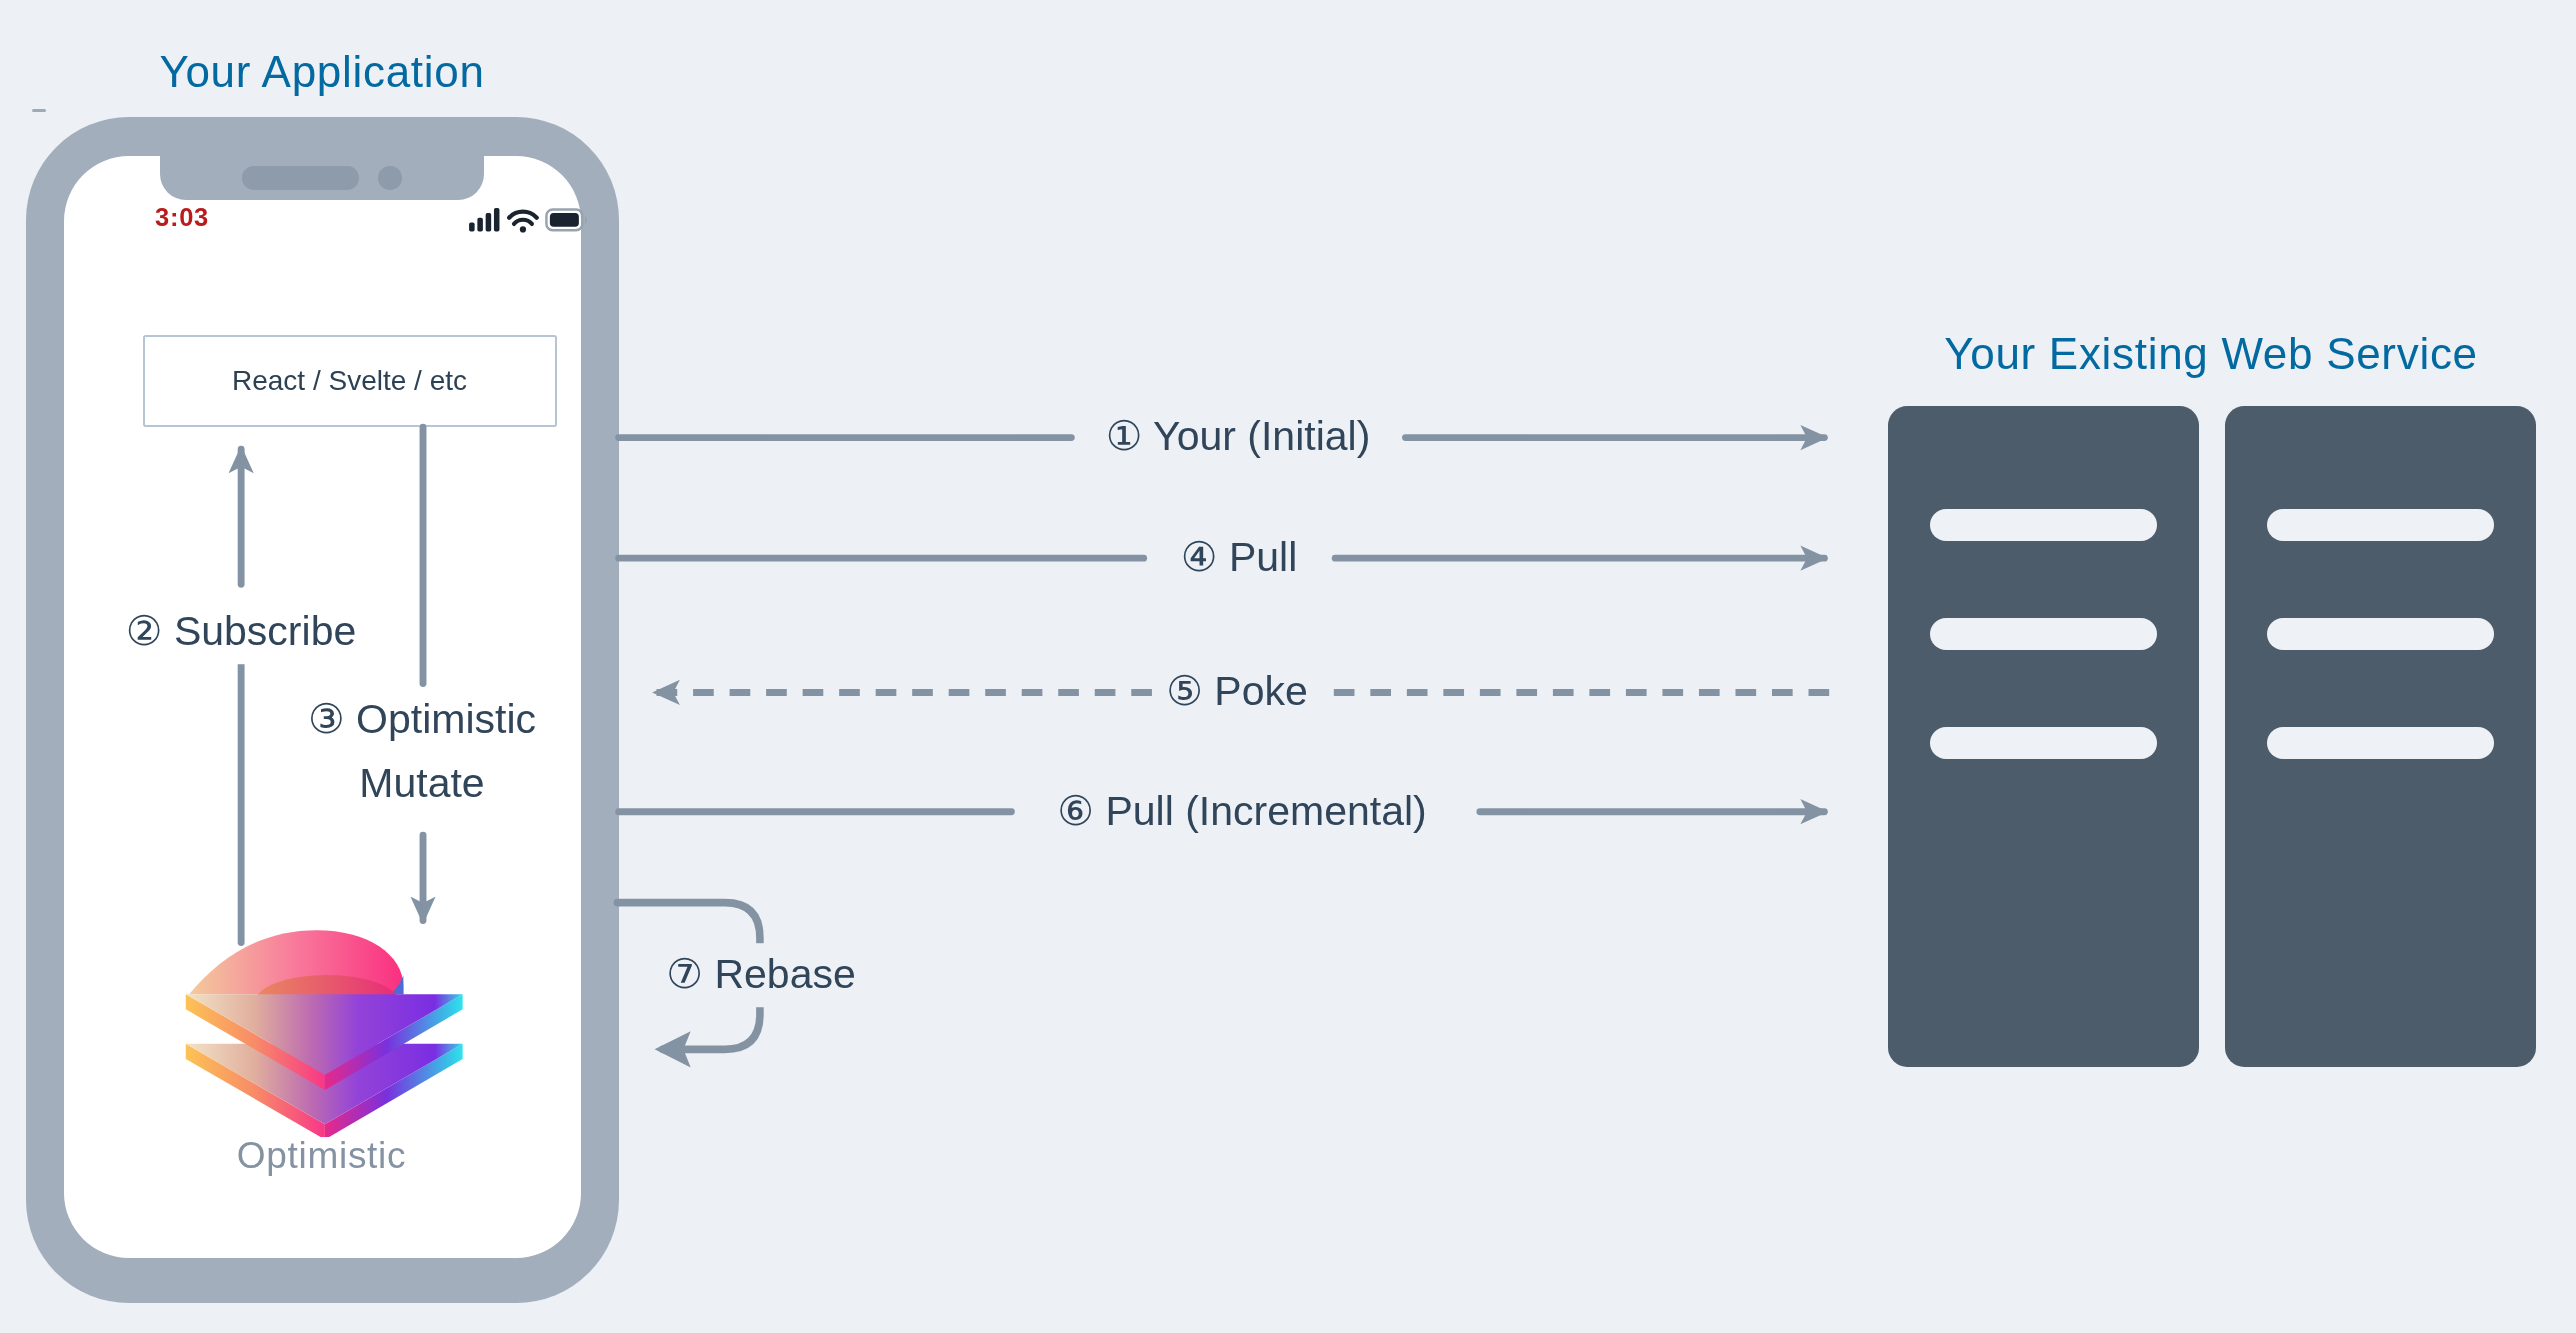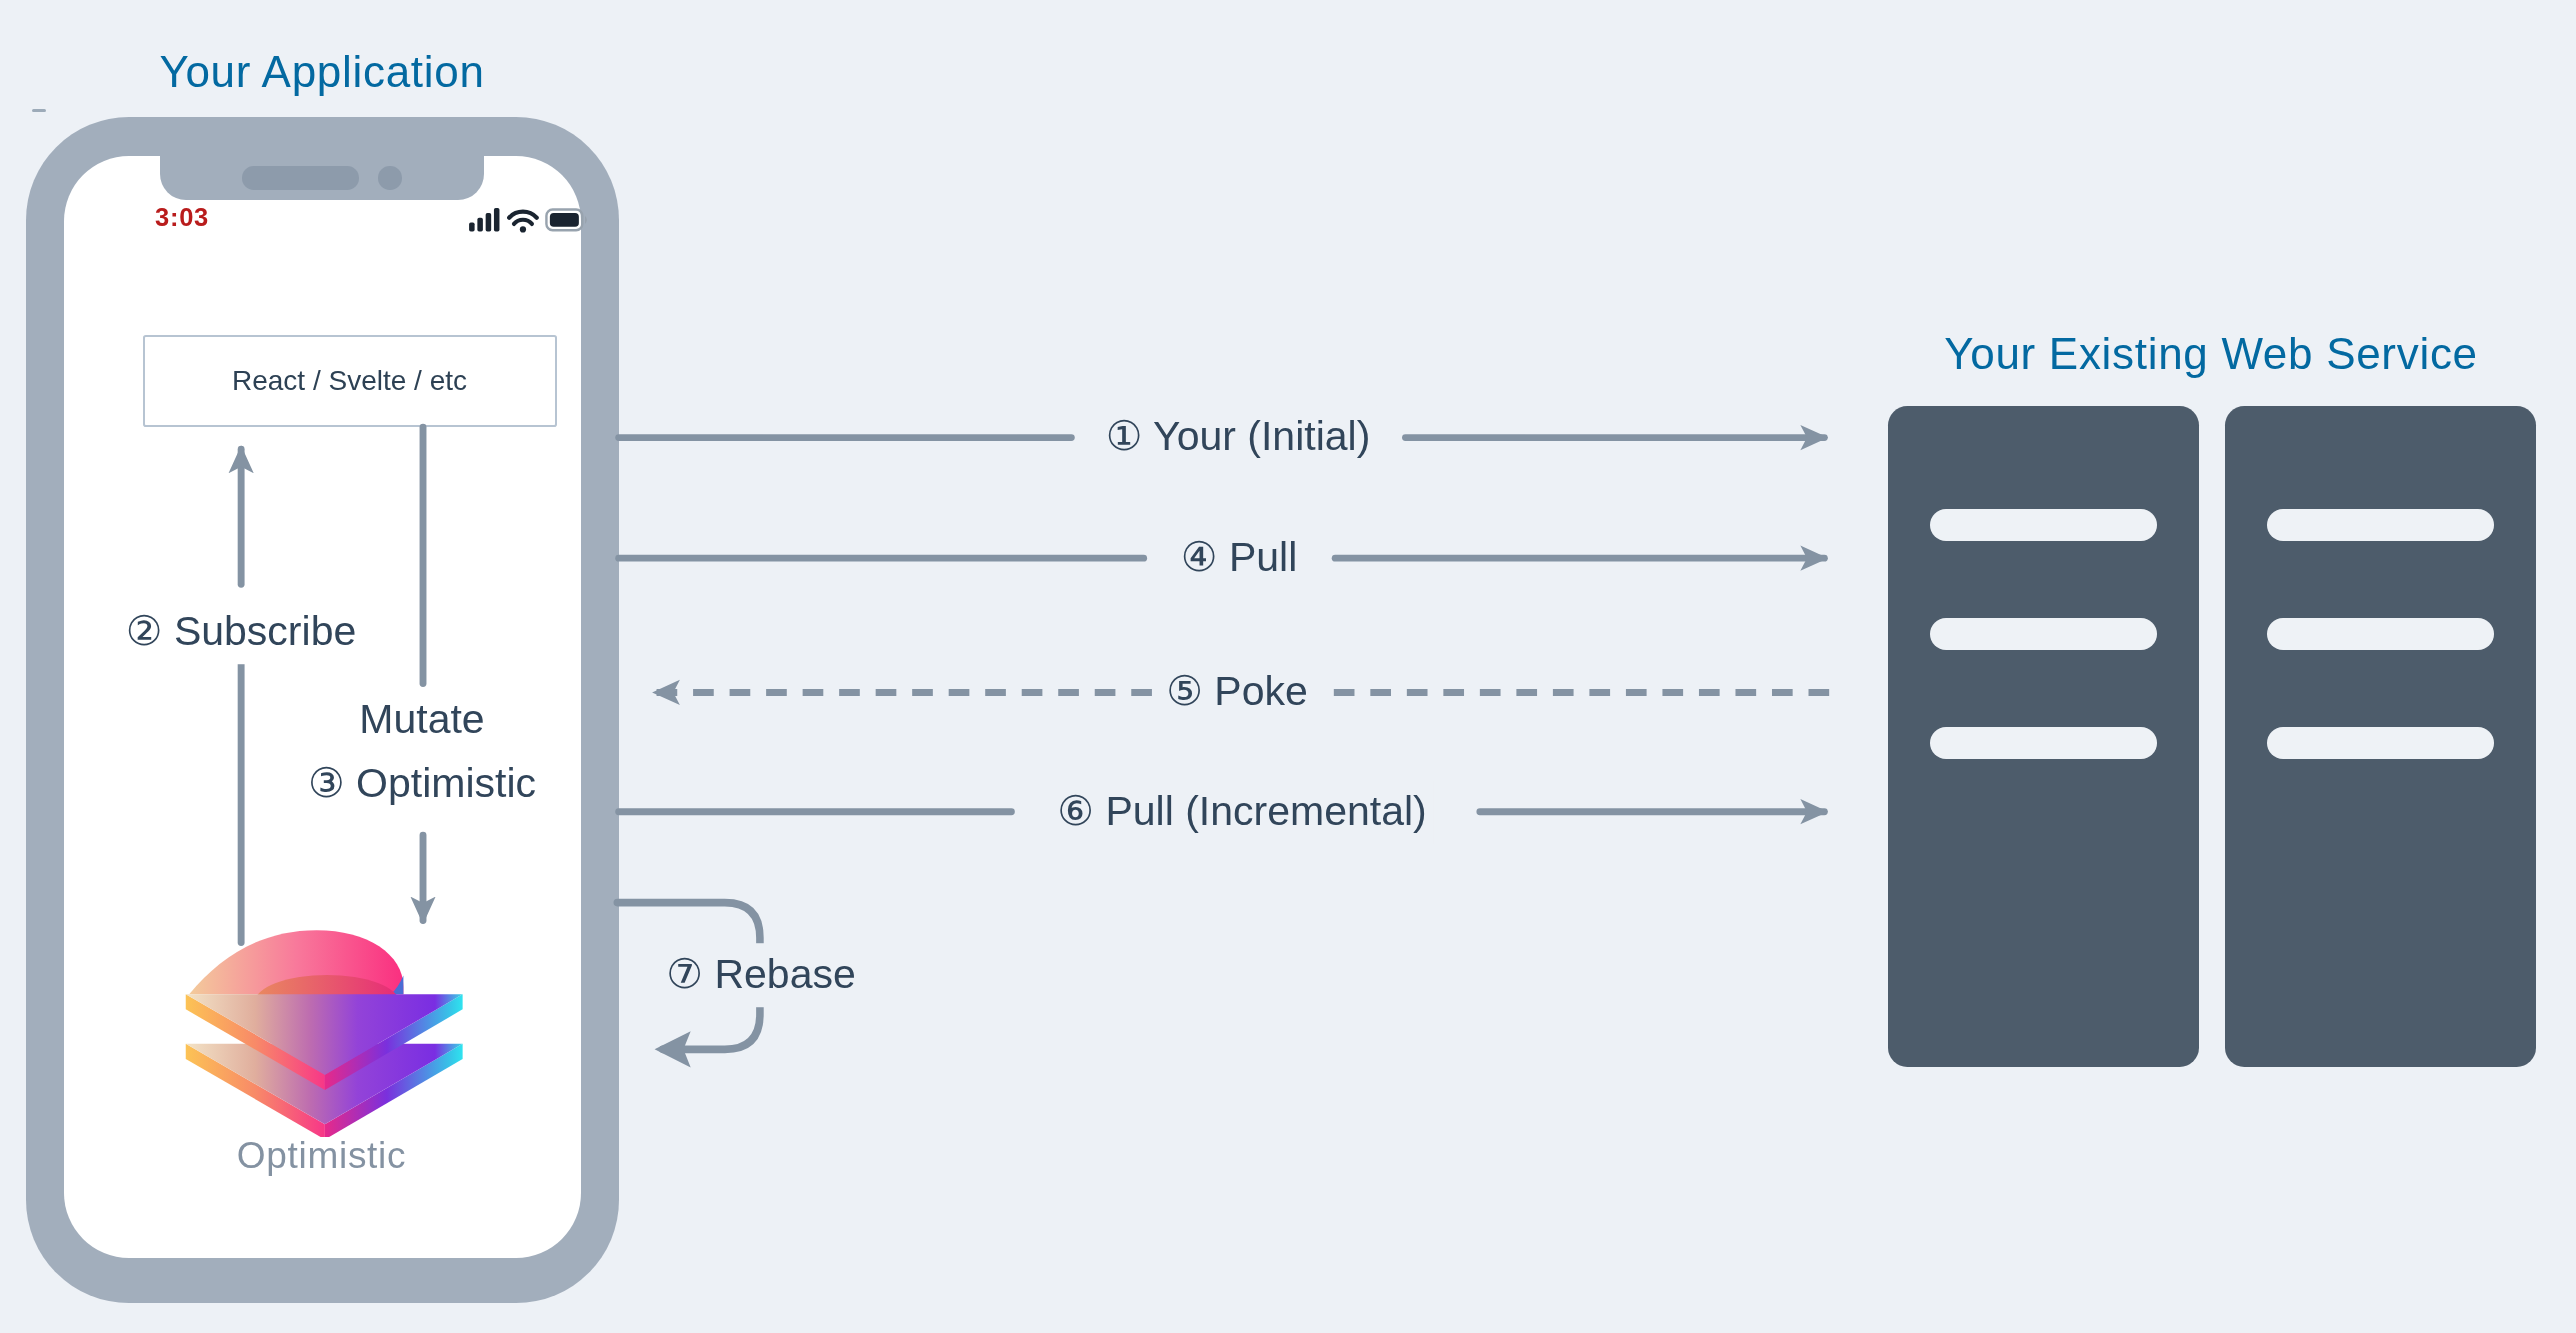--- a/index.html
+++ b/index.html
@@ -201,22 +201,22 @@
       </g>
     </g>
   </svg>
 
   <div class="abs flow-label on-page" style="left:1238px;top:437px;">① Your (Initial)</div>
   <div class="abs flow-label on-page" style="left:1239px;top:558px;">④ Pull</div>
   <div class="abs flow-label on-page" style="left:1237px;top:692px;">⑤ Poke</div>
   <div class="abs flow-label on-page" style="left:1242px;top:812px;">⑥ Pull (Incremental)</div>
   <div class="abs flow-label on-screen" style="left:241px;top:632px;">② Subscribe</div>
   <div class="abs flow-label on-screen center-text" style="left:422px;top:752px;">
+    <div>③ Optimistic</div>
     <div>Mutate</div>
-    <div>③ Optimistic</div>
   </div>
   <div class="abs flow-label on-page" style="left:761px;top:975px;">⑦ Rebase</div>
 
   <svg class="abs" style="left:172px;top:923px;" width="303" height="214" viewBox="0 0 440 310">
     <defs>
       <linearGradient id="gBlob" x1="0" y1="0" x2="1" y2="0">
         <stop offset="0" stop-color="#f3cb9b"></stop>
         <stop offset="0.5" stop-color="#f8799b"></stop>
         <stop offset="1" stop-color="#fa2f80"></stop>
       </linearGradient>

